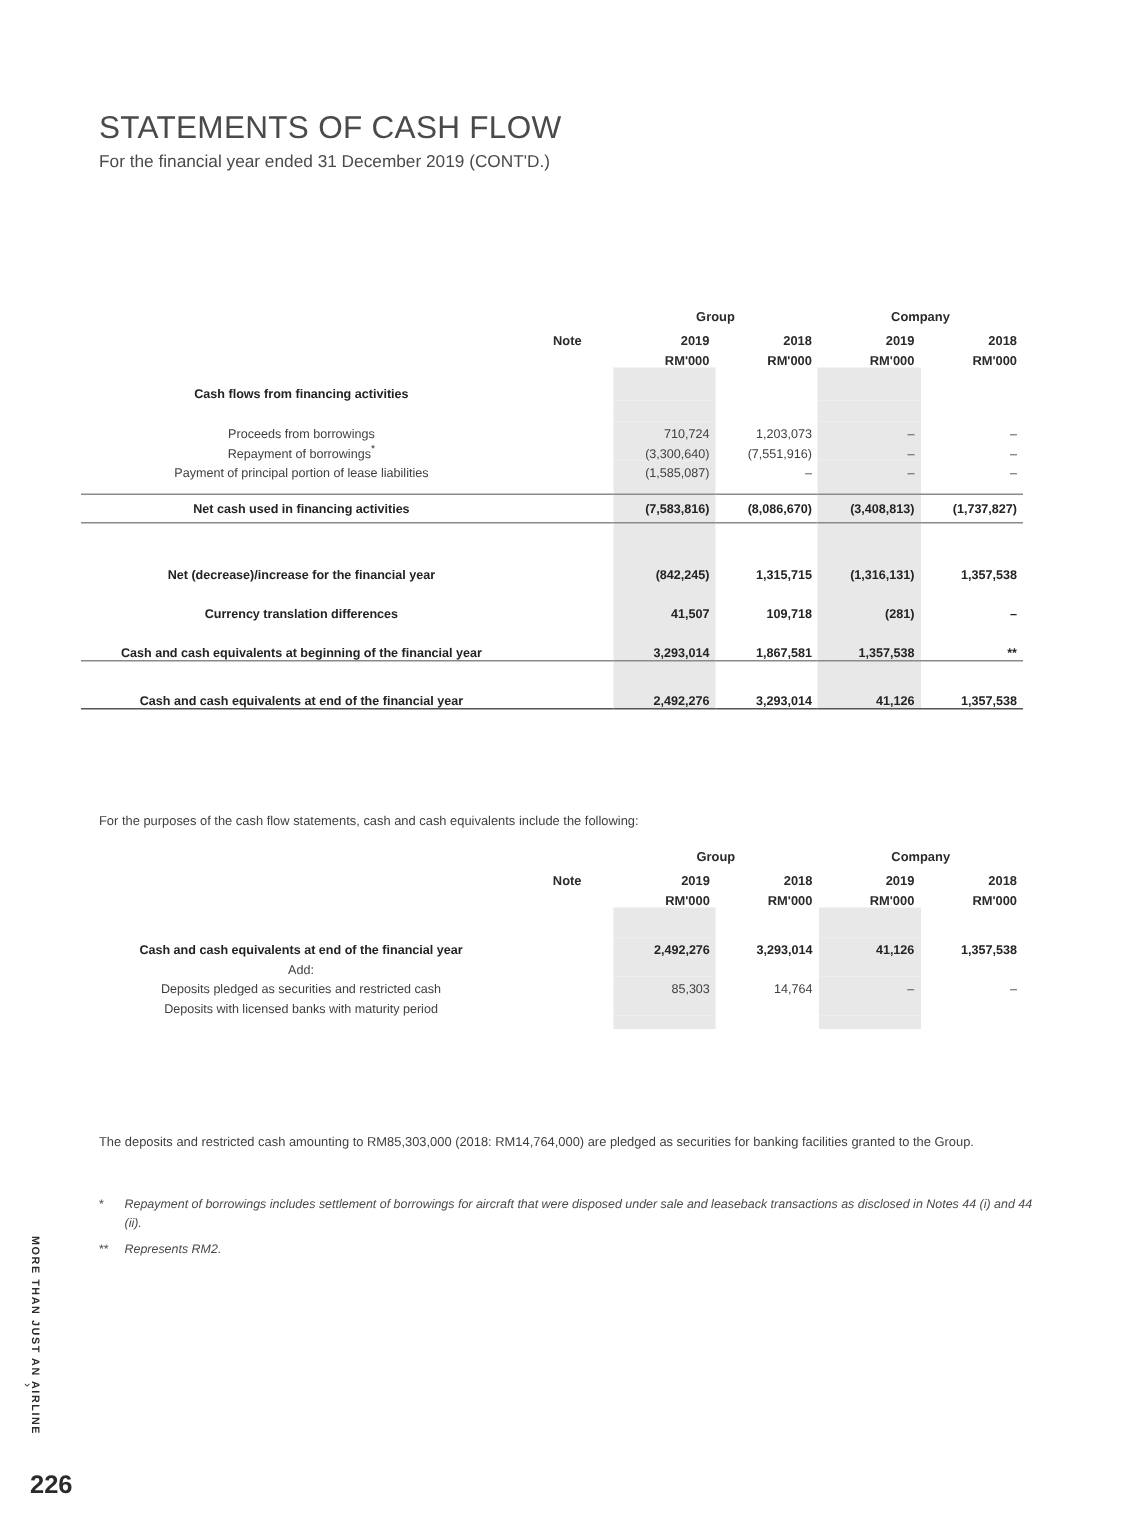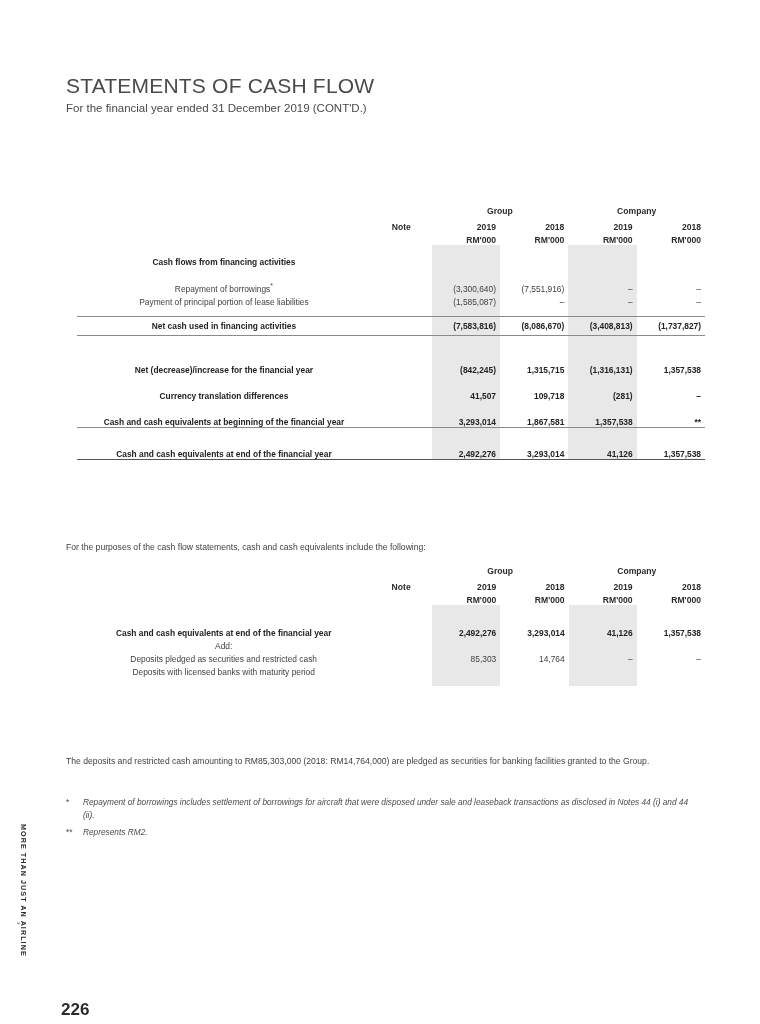--- a/index.html
+++ b/index.html
@@ -40,21 +40,21 @@
     font-size: 11.5px;
     font-weight: 400;
     color: #4a4a4a;
     margin: 3px 0 0 0;
     line-height: 1.3;
   }
 
   
   .fin-table {
     position: absolute;
-    left: 77px;
+    left: 54px;
     width: 628px;
     border-collapse: collapse;
     font-size: 8.4px;
     color: #3f3f3f;
   }
   .fin-table td, .fin-table th {
     padding: 0;
     vertical-align: bottom;
     white-space: nowrap;
   }
@@ -151,25 +151,24 @@
     left: 14px;
     top: 922px;
     font-size: 8px;
     color: #2b2b2b;
     writing-mode: vertical-rl;
   }
 
   .page-number {
     position: absolute;
     left: 20px;
-    top: 1000px;
+    top: 980px;
     font-size: 17px;
     font-weight: bold;
     color: #2b2b2b;
-    margin-left: 41px;
   }
 </style>
 </head>
 <body>
 
 <div class="page">
 
   <div class="page-header">
     <h1 class="doc-title">STATEMENTS OF CASH FLOW</h1>
     <p class="doc-subtitle">For the financial year ended 31 December 2019 (CONT'D.)</p>
@@ -223,20 +222,28 @@
 
       <tr class="row-spacer-md">
         <td class="c-label"></td>
           <td class="c-note"></td>
         <td class="c-num shaded"></td>
           <td class="c-num"></td>
         <td class="c-num shaded"></td>
           <td class="c-num"></td>
       </tr>
 
+      <tr class="row-h">
+        <td class="c-label"><span>Proceeds from borrowings</span></td>
+        <td class="c-note"></td>
+        <td class="c-num shaded">710,724</td>
+        <td class="c-num">1,203,073</td>
+        <td class="c-num shaded">–</td>
+        <td class="c-num">–</td>
+      </tr>
       <tr class="row-h">
         <td class="c-label"><span>Repayment of borrowings</span><sup class="ast">*</sup></td>
         <td class="c-note"></td>
         <td class="c-num shaded">(3,300,640)</td>
         <td class="c-num">(7,551,916)</td>
         <td class="c-num shaded">–</td>
         <td class="c-num">–</td>
       </tr>
       <tr class="row-h">
         <td class="c-label"><span>Payment of principal portion of lease liabilities</span></td>

